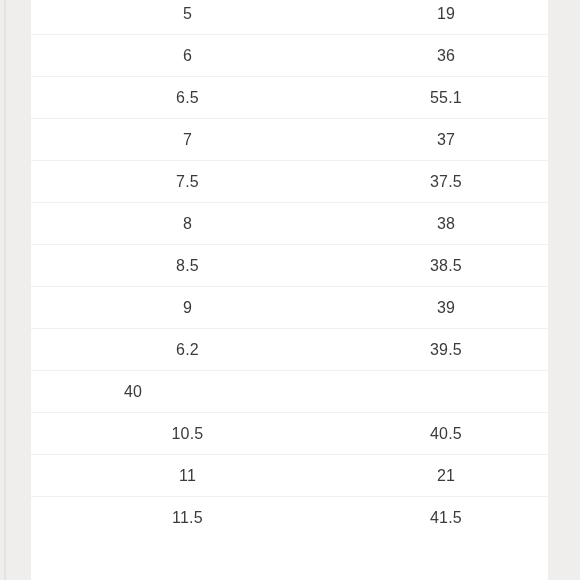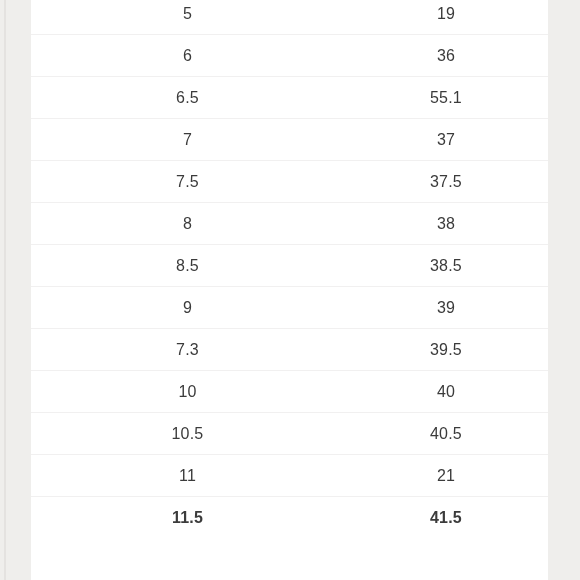--- a/index.html
+++ b/index.html
@@ -56,21 +56,20 @@
   .size-row {
     display: flex;
     align-items: center;
     height: 42px;
     box-sizing: border-box;
     border-bottom: 1px solid #f1f0f0;
     background: #ffffff;
   }
   .size-row:last-child {
     border-bottom: none;
-    font-weight: bold;
   }
 
   .cell {
     font-size: 16px;
     color: #3b3b3b;
     text-align: center;
     line-height: 1;
     letter-spacing: 0.2px;
     white-space: nowrap;
   }
@@ -120,25 +119,24 @@
         </div>
         <div class="size-row">
           <div class="cell cell-us">8.5</div>
           <div class="cell cell-eu">38.5</div>
         </div>
         <div class="size-row">
           <div class="cell cell-us">9</div>
           <div class="cell cell-eu">39</div>
         </div>
         <div class="size-row">
-          <div class="cell cell-us">7.3</div>
+          <div class="cell cell-us">6.2</div>
           <div class="cell cell-eu">39.5</div>
         </div>
         <div class="size-row">
-          <div class="cell cell-us">10</div>
           <div class="cell cell-eu">40</div>
         </div>
         <div class="size-row">
           <div class="cell cell-us">10.5</div>
           <div class="cell cell-eu">40.5</div>
         </div>
         <div class="size-row">
           <div class="cell cell-us">11</div>
           <div class="cell cell-eu">21</div>
         </div>

